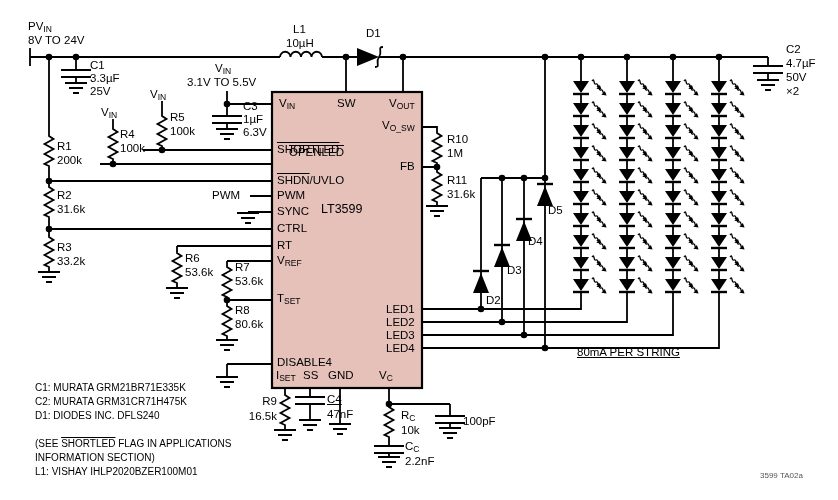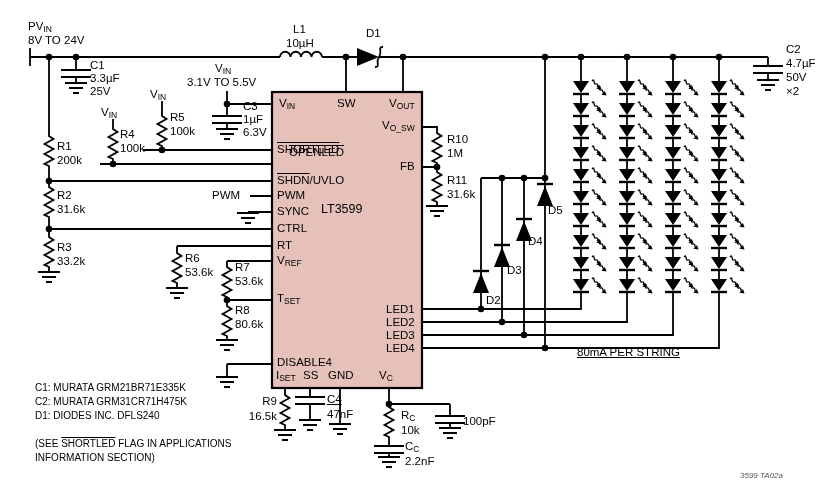--- a/index.html
+++ b/index.html
@@ -285,16 +285,17 @@
 <div class="lb" style="left:386px;top:303px;">LED1</div>
 <div class="lb" style="left:386px;top:316px;">LED2</div>
 <div class="lb" style="left:386px;top:329px;">LED3</div>
 <div class="lb" style="left:386px;top:342px;">LED4</div>
 
 <div class="note" style="left:35px;top:382px;">C1: MURATA GRM21BR71E335K</div>
 <div class="note" style="left:35px;top:396px;">C2: MURATA GRM31CR71H475K</div>
 <div class="note" style="left:35px;top:410px;">D1: DIODES INC. DFLS240</div>
 <div class="note" style="left:35px;top:438px;"><span>(SEE </span><span class="ov">SHORTLED</span><span> FLAG IN APPLICATIONS</span></div>
 <div class="note" style="left:35px;top:452px;">INFORMATION SECTION)</div>
-
-<div class="tag" style="left:740px;top:471px;font-style:italic;">3599 TA02a</div>
+<div class="note" style="left:35px;top:466px;">L1: VISHAY IHLP2020BZER100M01</div>
+
+<div class="tag" style="left:760px;top:471px;">3599 TA02a</div>
 
 </div>
 
 </body></html>

